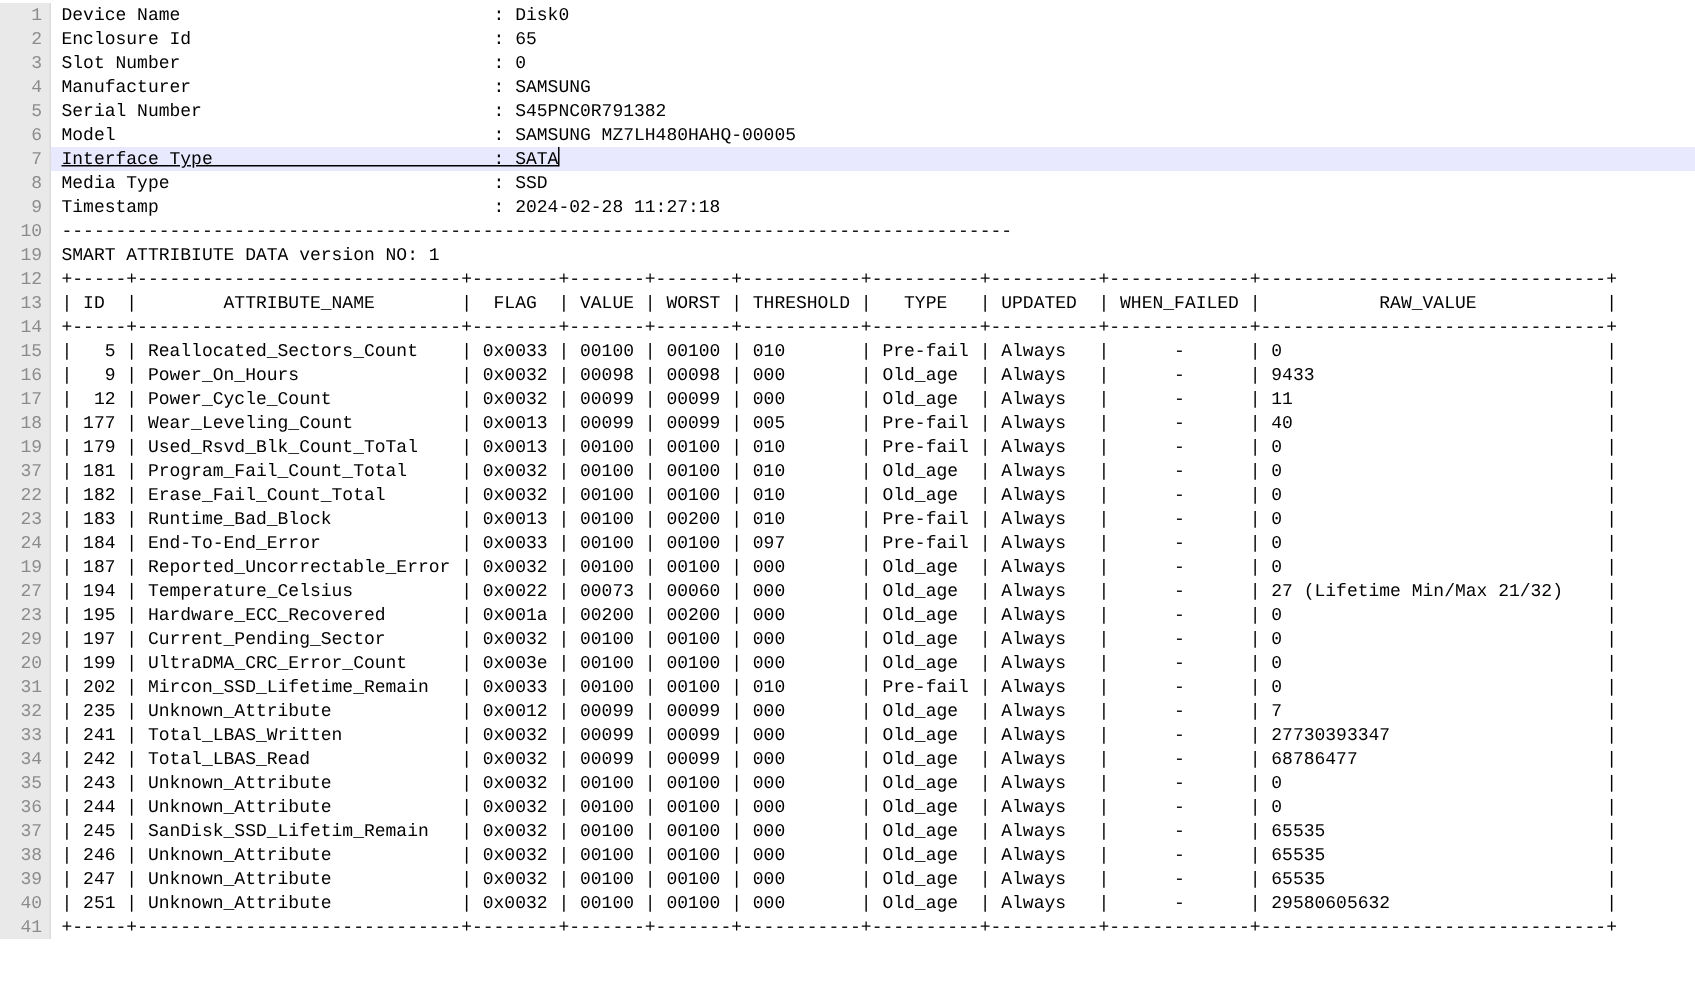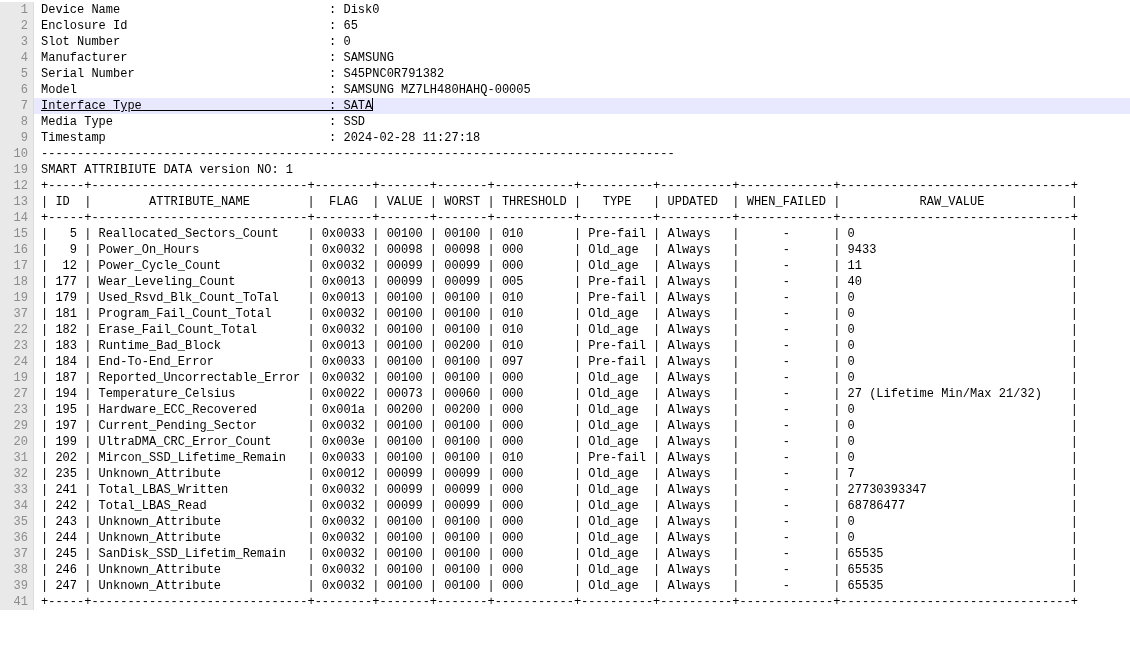--- a/index.html
+++ b/index.html
@@ -77,14 +77,15 @@
     <div class="line"><div class="gutter">20</div><div class="code">| 199 | UltraDMA_CRC_Error_Count     | 0x003e | 00100 | 00100 | 000       | Old_age  | Always   |      -      | 0                              |</div></div>
     <div class="line"><div class="gutter">31</div><div class="code">| 202 | Mircon_SSD_Lifetime_Remain   | 0x0033 | 00100 | 00100 | 010       | Pre-fail | Always   |      -      | 0                              |</div></div>
     <div class="line"><div class="gutter">32</div><div class="code">| 235 | Unknown_Attribute            | 0x0012 | 00099 | 00099 | 000       | Old_age  | Always   |      -      | 7                              |</div></div>
     <div class="line"><div class="gutter">33</div><div class="code">| 241 | Total_LBAS_Written           | 0x0032 | 00099 | 00099 | 000       | Old_age  | Always   |      -      | 27730393347                    |</div></div>
     <div class="line"><div class="gutter">34</div><div class="code">| 242 | Total_LBAS_Read              | 0x0032 | 00099 | 00099 | 000       | Old_age  | Always   |      -      | 68786477                       |</div></div>
     <div class="line"><div class="gutter">35</div><div class="code">| 243 | Unknown_Attribute            | 0x0032 | 00100 | 00100 | 000       | Old_age  | Always   |      -      | 0                              |</div></div>
     <div class="line"><div class="gutter">36</div><div class="code">| 244 | Unknown_Attribute            | 0x0032 | 00100 | 00100 | 000       | Old_age  | Always   |      -      | 0                              |</div></div>
     <div class="line"><div class="gutter">37</div><div class="code">| 245 | SanDisk_SSD_Lifetim_Remain   | 0x0032 | 00100 | 00100 | 000       | Old_age  | Always   |      -      | 65535                          |</div></div>
     <div class="line"><div class="gutter">38</div><div class="code">| 246 | Unknown_Attribute            | 0x0032 | 00100 | 00100 | 000       | Old_age  | Always   |      -      | 65535                          |</div></div>
     <div class="line"><div class="gutter">39</div><div class="code">| 247 | Unknown_Attribute            | 0x0032 | 00100 | 00100 | 000       | Old_age  | Always   |      -      | 65535                          |</div></div>
+    <div class="line"><div class="gutter">40</div><div class="code">| 251 | Unknown_Attribute            | 0x0032 | 00100 | 00100 | 000       | Old_age  | Always   |      -      | 29580605632                    |</div></div>
     <div class="line"><div class="gutter">41</div><div class="code">+-----+------------------------------+--------+-------+-------+-----------+----------+----------+-------------+--------------------------------+</div></div>
   </div>
 
 </body></html>

